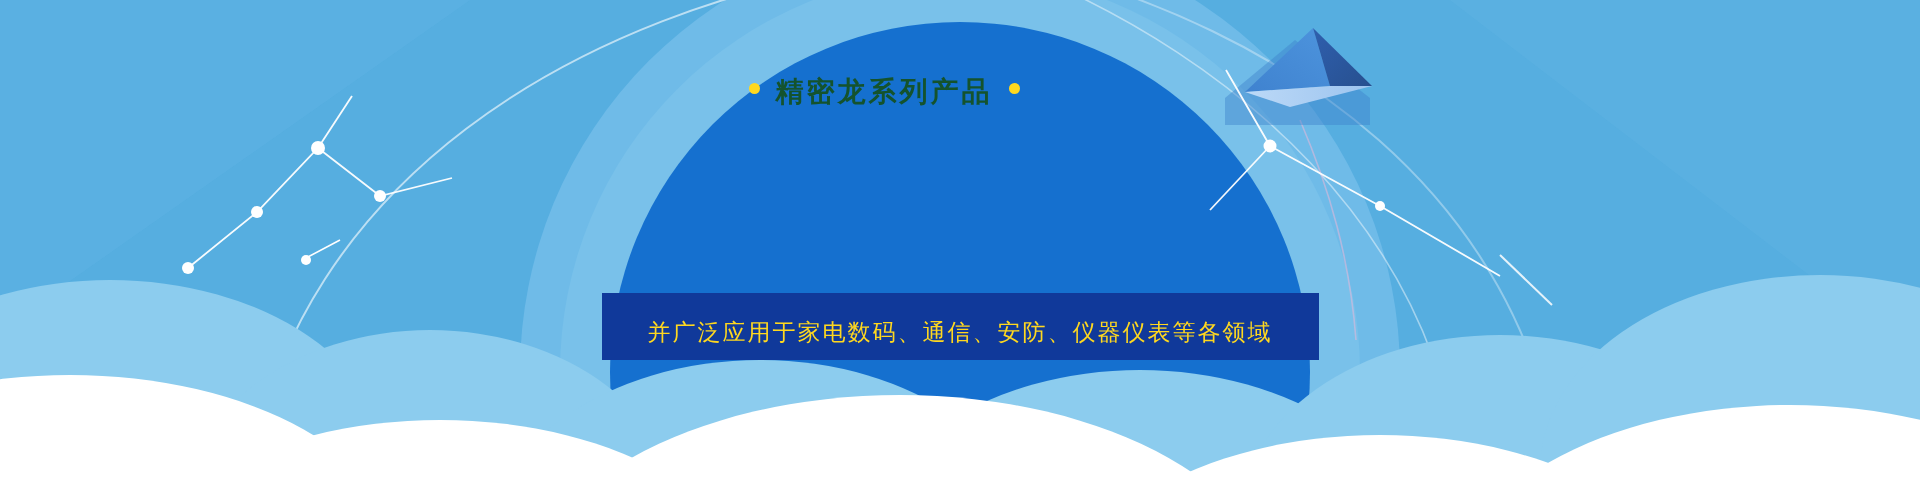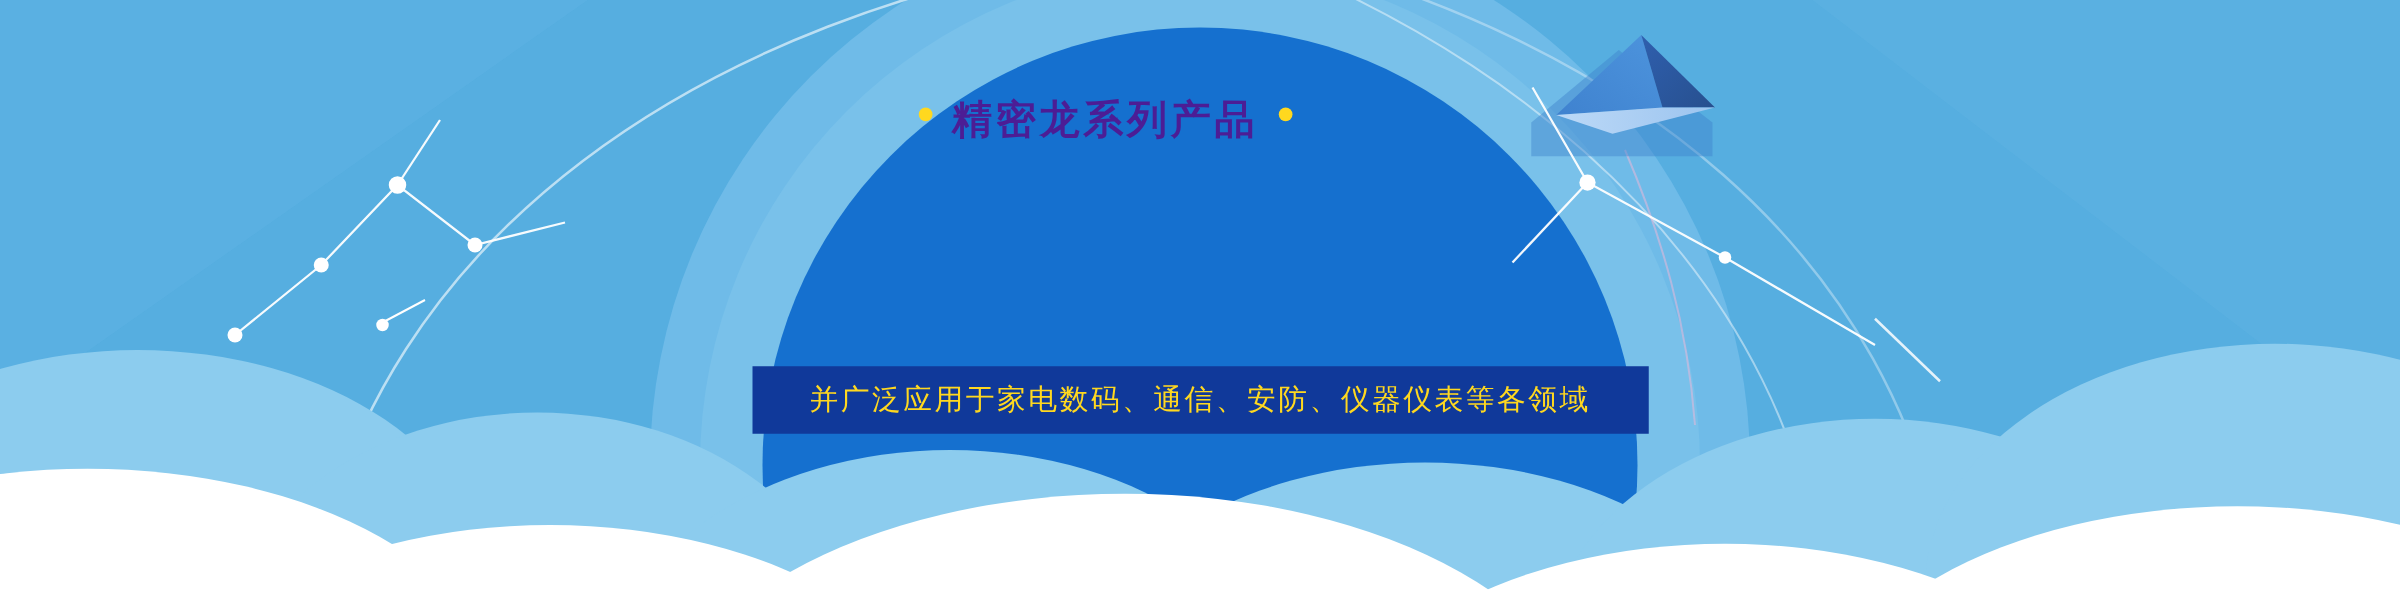--- a/index.html
+++ b/index.html
@@ -30,22 +30,22 @@
   }
   .content > *{pointer-events:auto;}
 
   
   .kicker{
     position:absolute;
     top:76px;
     left:0;
     width:1768px;
     text-align:center;
-    color:#4c1d95;
-    font-size:32px;
+    color:#14532d;
+    font-size:28px;
     font-weight:bold;
     letter-spacing:3px;
     line-height:1;
     white-space:nowrap;
   }
   .kicker .dot{
     display:inline-block;
     width:11px;height:11px;
     border-radius:50%;
     background:#ffd81f;
@@ -85,21 +85,21 @@
     width:1920px;
     text-align:center;
   }
   .subbar{
     display:inline-block;
     background:#10399a;
     color:#ffd81f;
     font-size:23px;
     letter-spacing:2px;
     line-height:1;
-    padding:15px 46px 16px 46px;
+    padding:28px 46px 16px 46px;
     white-space:nowrap;
   }
 </style>
 </head>
 <body>
 
 <div id="banner">
 
   <svg id="bg-svg" viewBox="0 0 1920 480" preserveAspectRatio="none" xmlns="http://www.w3.org/2000/svg">
 

